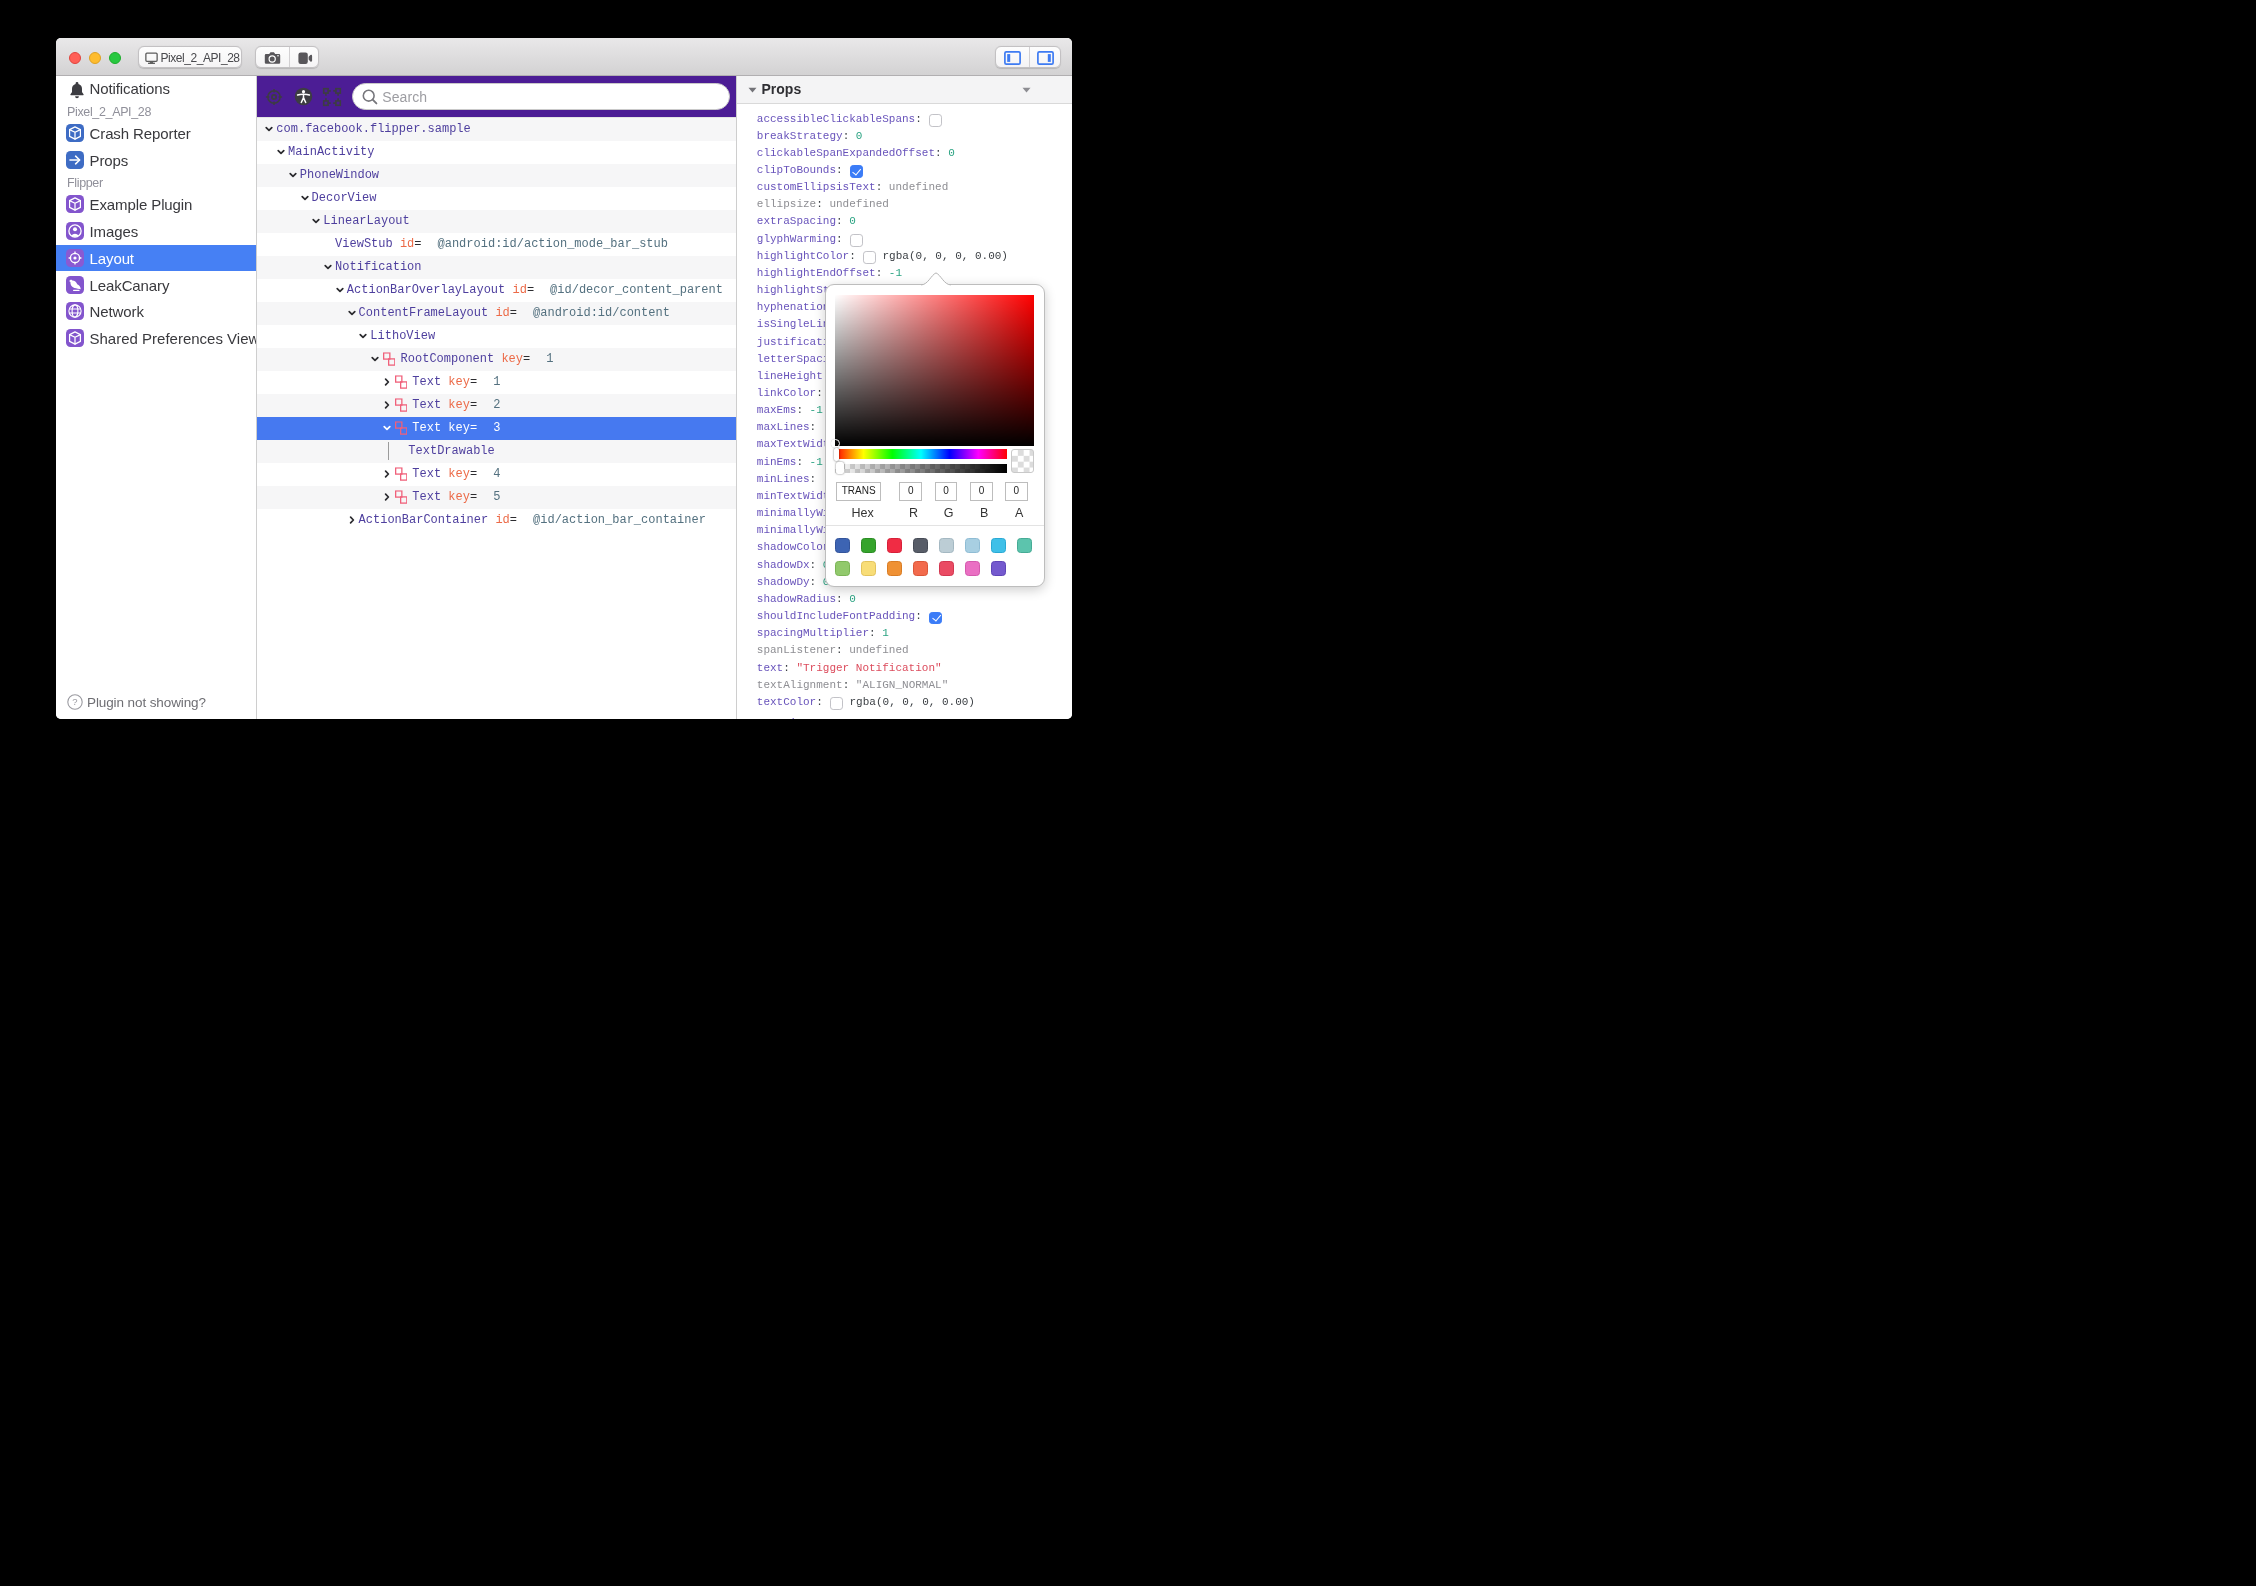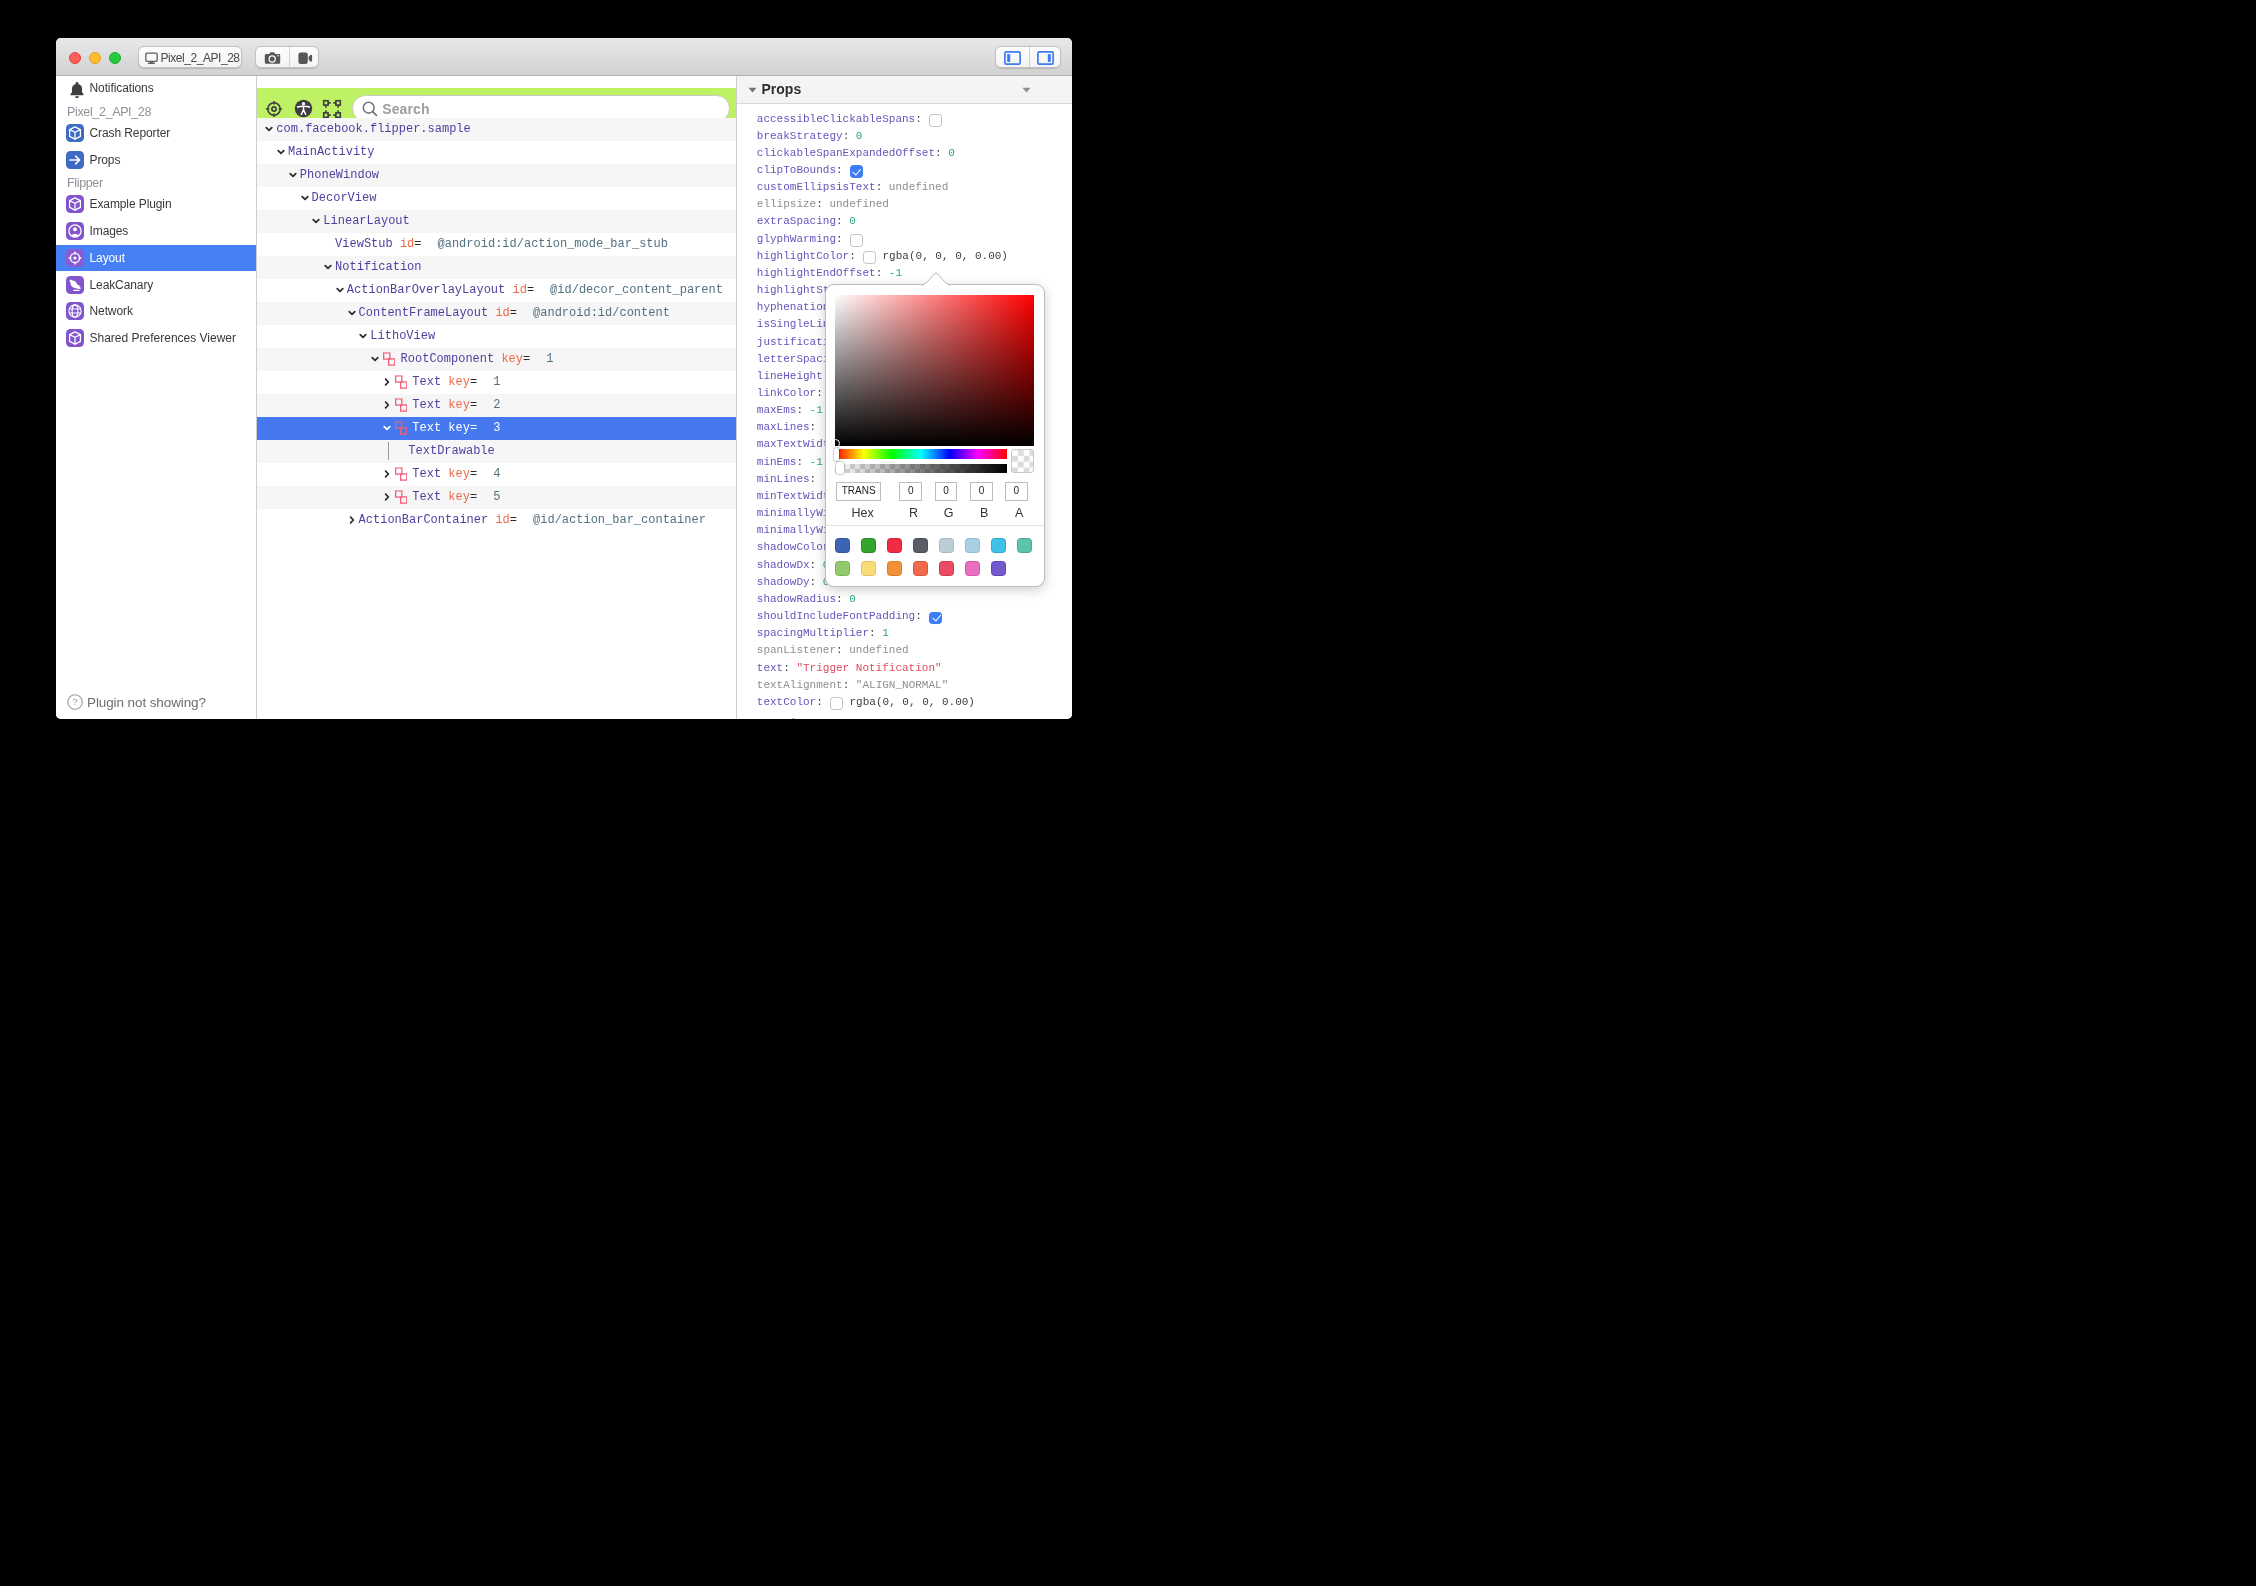--- a/index.html
+++ b/index.html
@@ -24,26 +24,26 @@
 #toggrp .sep { position:absolute; left:33px; top:0; bottom:0; width:1px; background:#d2d0d2; }
 .icn { position:absolute; }
 
 #main { position:absolute; left:0; top:38px; right:0; bottom:0; display:flex; }
 #sidebar { width:200.5px; border-right:1px solid #cecece; background:#fff; position:relative; }
 #tree { width:480px; border-right:1px solid #cecece; background:#fff; position:relative; }
 #props { flex:1; background:#fff; position:relative; }
 
 .srow { position:absolute; left:0; right:0; height:26px; overflow:hidden; }
 .srow .sic { position:absolute; left:10px; top:4px; width:18px; height:18px; border-radius:4.5px; }
-.srow .stx { position:absolute; left:33.5px; top:50%; transform:translateY(-50%); font-size:12px; color:#39393d; letter-spacing:-0.1px; white-space:nowrap;}
+.srow .stx { position:absolute; left:33.5px; top:50%; transform:translateY(-50%); font-size:15px; color:#39393d; letter-spacing:-0.1px; white-space:nowrap;}
 .slab { position:absolute; left:11px; font-size:12.5px; color:#90909a; letter-spacing:-0.35px; }
 .sel-row { background:#4680f4; }
 .sel-row .stx { color:#fff; }
 
-#ttool { position:absolute; left:0; top:12px; right:0; height:41.9px; border-bottom:1px solid #e4e4e4; background:#bef264;font-weight:bold; }
+#ttool { position:absolute; left:0; top:0; right:0; height:41.9px; border-bottom:1px solid #e4e4e4; background:#4c1d95; }
 #search { position:absolute; left:95.3px; top:7px; width:378.5px; height:27.4px;
   border:1px solid #c9c9c9; border-radius:14px; background:#fff; }
 #search .ph { position:absolute; left:29.5px; top:4.8px; font-size:14px; color:#9d9da2; letter-spacing:0.1px; }
 
 #rows { position:absolute; left:0; top:41.9px; right:0; font-family:"Liberation Mono",monospace; font-size:12px; }
 .trow { position:relative; height:23px; white-space:nowrap; }
 .trow.alt { background:#f6f6f7; }
 .trow.sel { background:#4679f0; }
 .trow .txt { position:absolute; top:50%; transform:translateY(-50%); }
 .trow svg.chev { position:absolute; top:50%; transform:translateY(-50%); }

